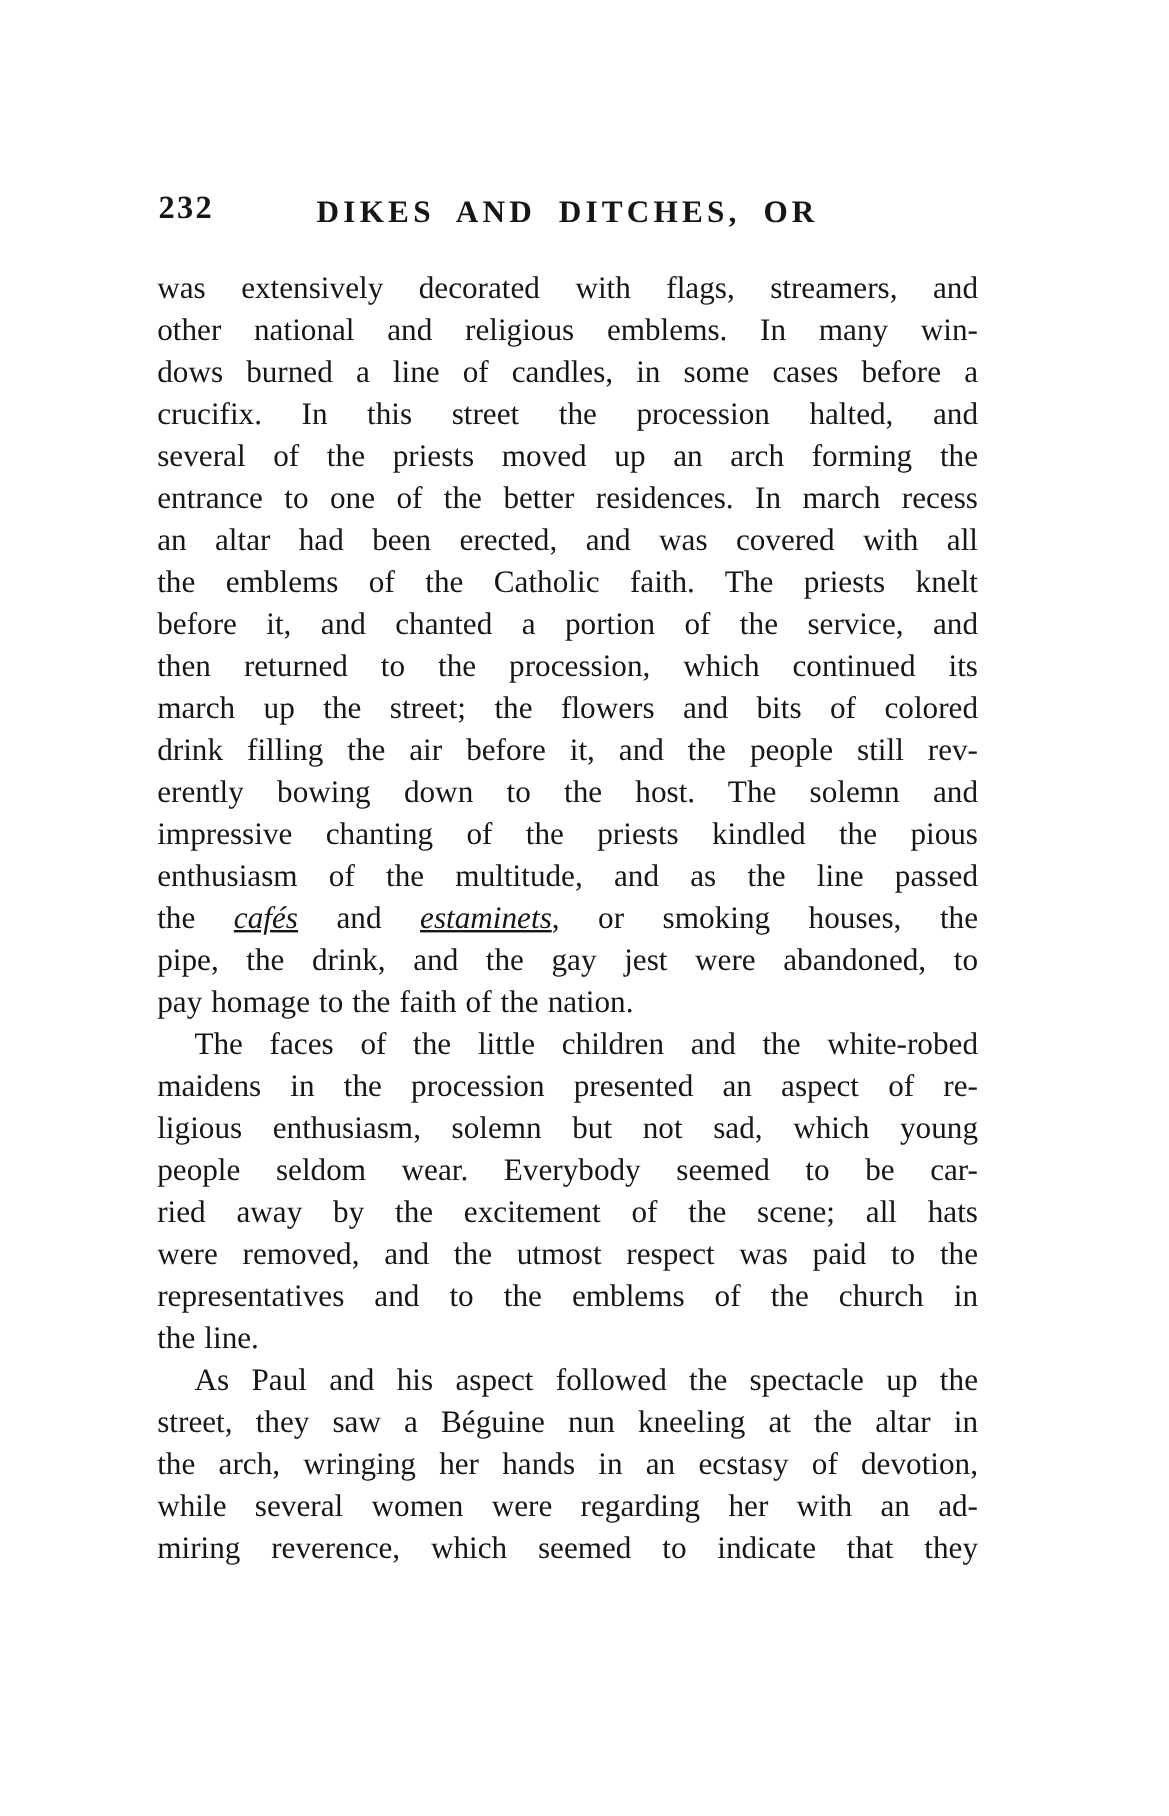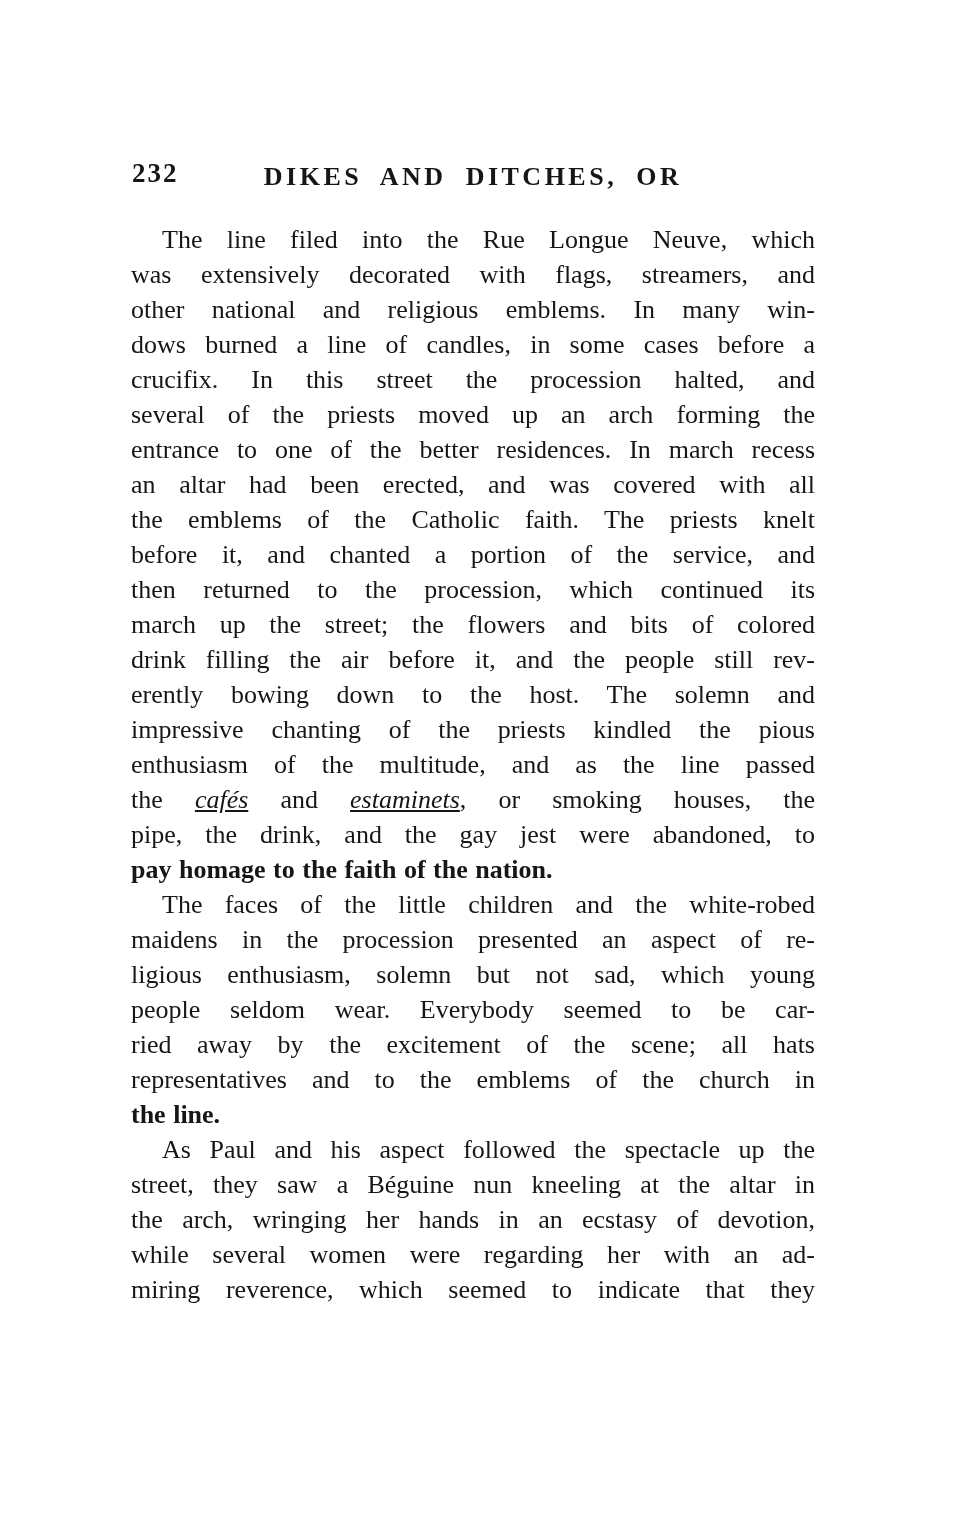--- a/index.html
+++ b/index.html
@@ -56,21 +56,20 @@
     line-height: 35px;
     font-size: 26px;
     text-align: justify;
     text-align-last: justify;
     -moz-text-align-last: justify;
     word-spacing: 1px;
   }
   .line.pf { text-indent: 31px; }
   .line.pl {
     text-align-last: left;
-    font-weight: bold;
     -moz-text-align-last: left;
   }
   .line i { font-style: italic; text-decoration: underline; }
   
   .google-footer {
     position: absolute;
     left: 627px;
     top: 1396px;
     display: flex;
     align-items: baseline;
@@ -93,21 +92,20 @@
 <body>
 
 <div class="page">
 
   <div class="running-head">
     <span class="pagenum">232</span>
     <span class="head-title">DIKES AND DITCHES, OR</span>
   </div>
 
   <div class="body-text">
-      <div class="line pf"><span>The line filed into the Rue Longue Neuve, which</span></div>
       <div class="line"><span>was extensively decorated with flags, streamers, and</span></div>
       <div class="line"><span>other national and religious emblems. In many win-</span></div>
       <div class="line"><span>dows burned a line of candles, in some cases before a</span></div>
       <div class="line"><span>crucifix. In this street the procession halted, and</span></div>
       <div class="line"><span>several of the priests moved up an arch forming the</span></div>
       <div class="line"><span>entrance to one of the better residences. In march recess</span></div>
       <div class="line"><span>an altar had been erected, and was covered with all</span></div>
       <div class="line"><span>the emblems of the Catholic faith. The priests knelt</span></div>
       <div class="line"><span>before it, and chanted a portion of the service, and</span></div>
       <div class="line"><span>then returned to the procession, which continued its</span></div>
@@ -117,20 +115,21 @@
       <div class="line"><span>impressive chanting of the priests kindled the pious</span></div>
       <div class="line"><span>enthusiasm of the multitude, and as the line passed</span></div>
       <div class="line"><span>the </span><i>cafés</i><span> and </span><i>estaminets</i><span>, or smoking houses, the</span></div>
       <div class="line"><span>pipe, the drink, and the gay jest were abandoned, to</span></div>
       <div class="line pl"><span>pay homage to the faith of the nation.</span></div>
       <div class="line pf"><span>The faces of the little children and the white-robed</span></div>
       <div class="line"><span>maidens in the procession presented an aspect of re-</span></div>
       <div class="line"><span>ligious enthusiasm, solemn but not sad, which young</span></div>
       <div class="line"><span>people seldom wear. Everybody seemed to be car-</span></div>
       <div class="line"><span>ried away by the excitement of the scene; all hats</span></div>
+      <div class="line"><span>were removed, and the utmost respect was paid to the</span></div>
       <div class="line"><span>representatives and to the emblems of the church in</span></div>
       <div class="line pl"><span>the line.</span></div>
       <div class="line pf"><span>As Paul and his aspect followed the spectacle up the</span></div>
       <div class="line"><span>street, they saw a Béguine nun kneeling at the altar in</span></div>
       <div class="line"><span>the arch, wringing her hands in an ecstasy of devotion,</span></div>
       <div class="line"><span>while several women were regarding her with an ad-</span></div>
       <div class="line"><span>miring reverence, which seemed to indicate that they</span></div>
     </div>
 
   <div class="google-footer">

